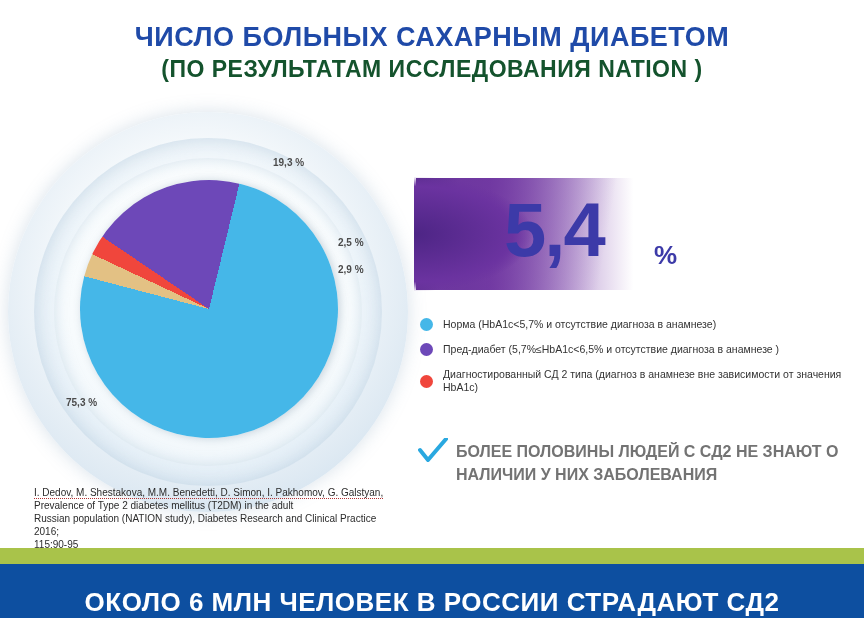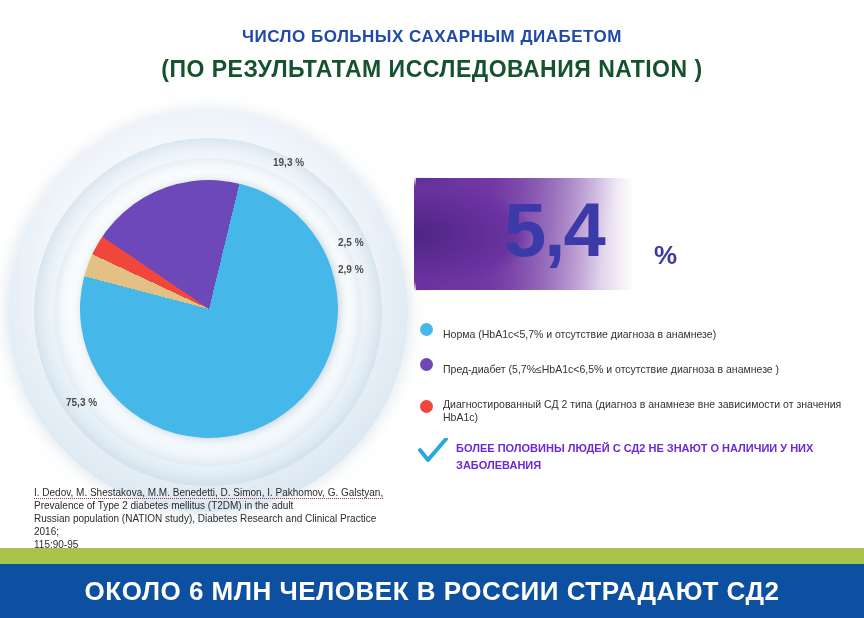--- a/index.html
+++ b/index.html
@@ -8,21 +8,21 @@
     font-family:"Liberation Sans", sans-serif;
     background:#ffffff;
     overflow:hidden;
     position:relative;
   }
   
   #title-block{
     position:absolute;left:0;top:22px;width:864px;text-align:center;
   }
   #title-line1{
-    color:#1f4aa8;font-size:17px;font-weight:bold;letter-spacing:.5px;
+    color:#1f4aa8;font-size:27px;font-weight:bold;letter-spacing:.5px;
     line-height:30px;
   }
   #title-line2{
     color:#14532d;font-size:23px;font-weight:bold;letter-spacing:.5px;
     line-height:34px;
   }
   
   #disc-wrap{
     position:absolute;left:8px;top:112px;width:400px;height:400px;
   }
@@ -84,48 +84,48 @@
   #legend{
     position:absolute;left:420px;top:318px;width:440px;
   }
   .legend-row{
     display:flex;align-items:center;margin-bottom:12px;
   }
   .legend-dot{
     width:13px;height:13px;border-radius:50%;flex:0 0 auto;margin-right:10px;
   }
   .legend-text{
-    font-size:10.5px;color:#333333;line-height:13px;margin-top:10px;
+    font-size:10.5px;color:#333333;line-height:13px;
   }
   
   #bullets{
     position:absolute;left:418px;top:440px;width:440px;
   }
   .bullet-row{
     display:flex;align-items:flex-start;margin-bottom:14px;
   }
   .check{
     flex:0 0 auto;width:30px;height:26px;margin-right:8px;margin-top:-2px;
   }
   .bullet-text{
-    color:#6d28d9;font-size:11px;font-weight:bold;line-height:17px;
+    color:#737373;font-size:16px;font-weight:bold;line-height:23px;
   }
   
   #citation{
     position:absolute;left:34px;top:486px;width:360px;
     color:#2b2b2b;font-size:10px;line-height:13px;
   }
   .cite-underline{ border-bottom:1px dotted #b03030; }
   
   #green-bar{
     position:absolute;left:0;top:548px;width:864px;height:16px;background:#a9c34a;
   }
   #blue-bar{
     position:absolute;left:0;top:564px;width:864px;height:54px;background:#0d4fa0;
-    display:flex;align-items:center;justify-content:center;
+    display:flex;align-items:flex-end;justify-content:center;
   }
   #blue-bar-text{
     color:#ffffff;font-size:26px;font-weight:bold;letter-spacing:.5px;
   }
 </style>
 </head>
 <body>
 
 <div id="title-block">
   <div id="title-line1">ЧИСЛО БОЛЬНЫХ САХАРНЫМ ДИАБЕТОМ</div>

